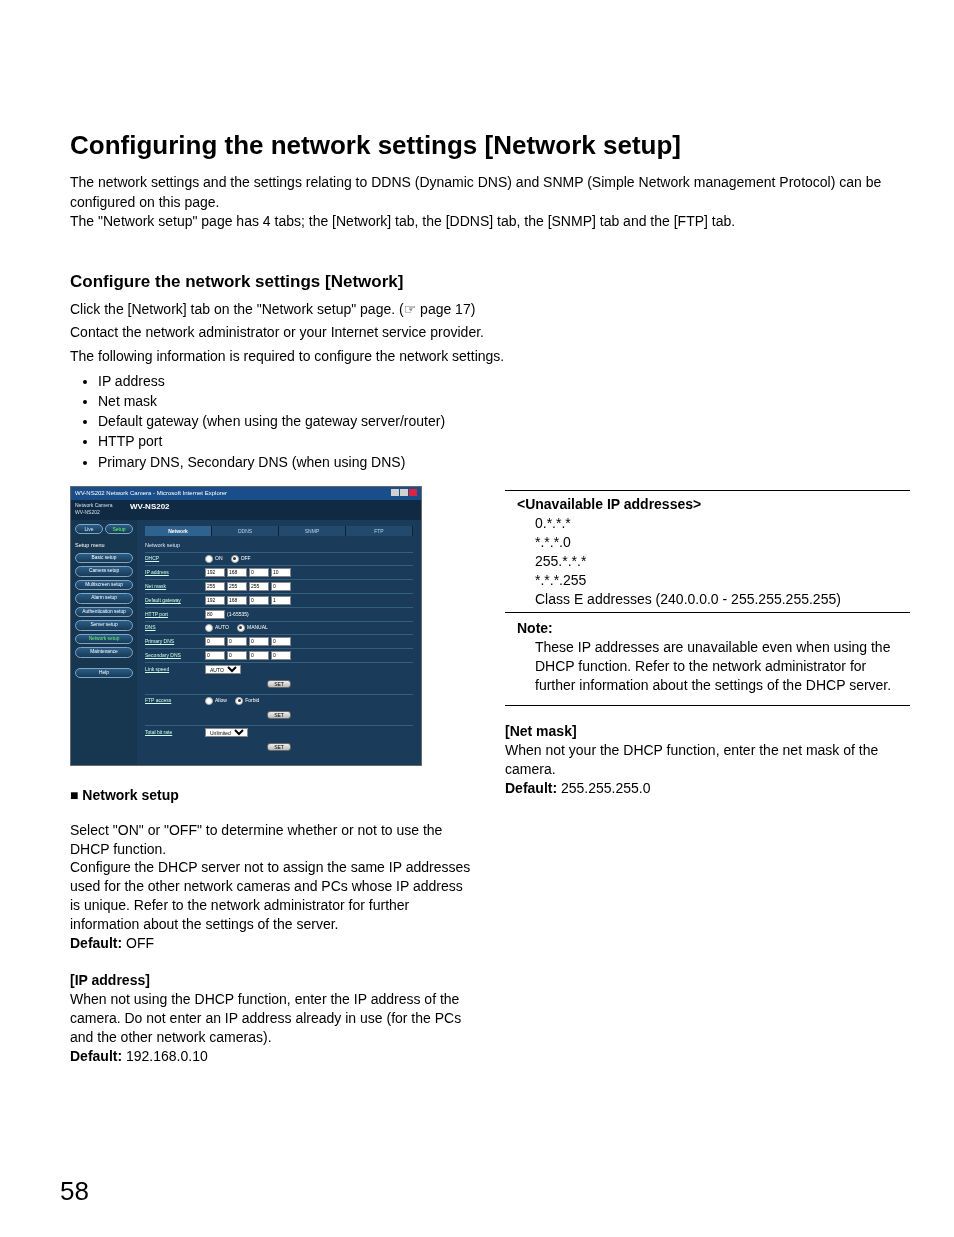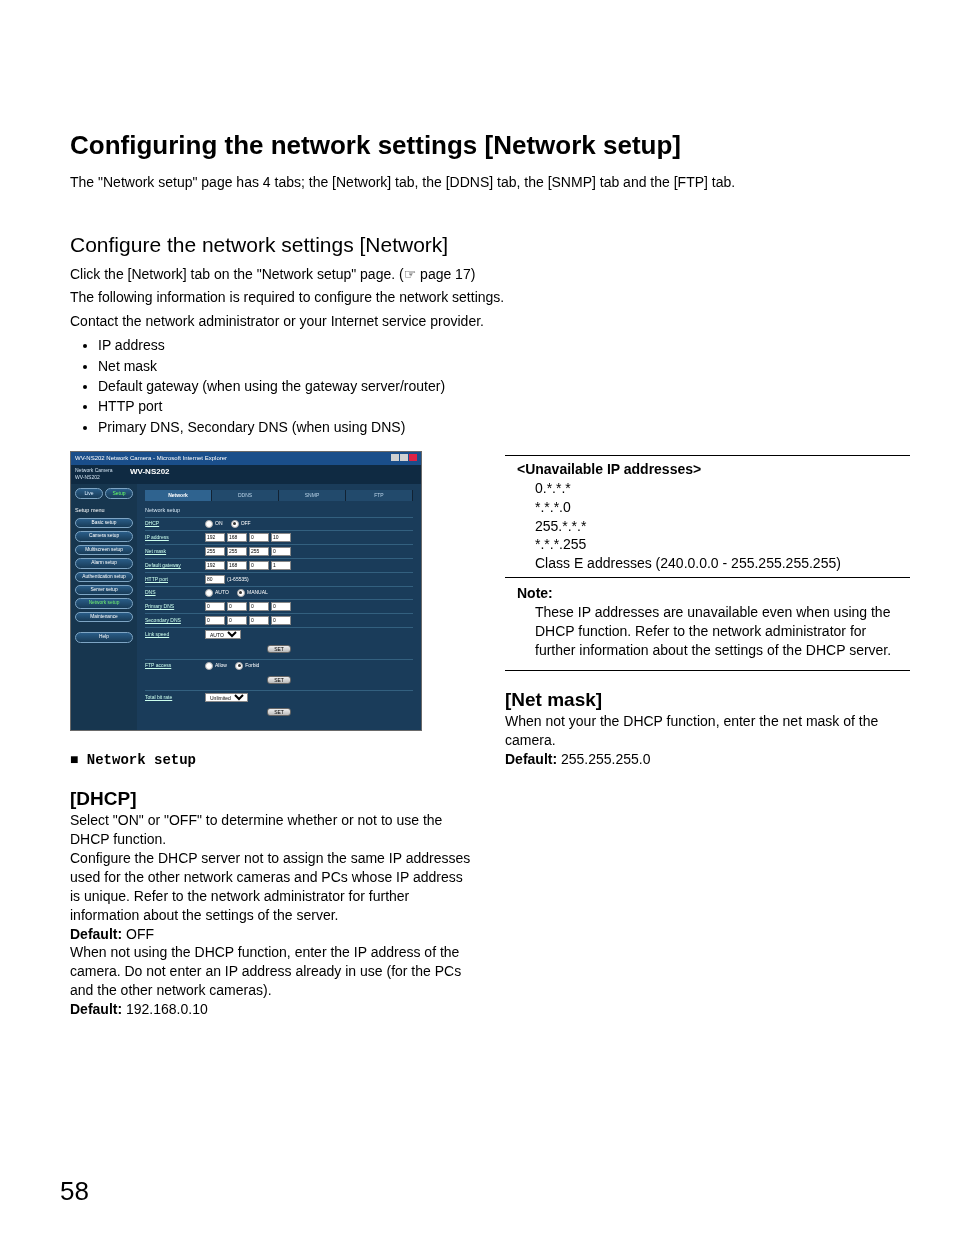--- a/index.html
+++ b/index.html
@@ -20,22 +20,22 @@
     font-size: 26px;
     font-weight: bold;
     margin: 0 0 12px 0;
   }
   .intro {
     font-size: 14px;
     line-height: 1.4;
     margin-bottom: 40px;
   }
   h2 {
-    font-size: 21px;
-    font-weight: normal;
+    font-size: 17px;
+    font-weight: bold;
     margin: 0 0 8px 0;
   }
   .subintro {
     font-size: 14px;
     line-height: 1.4;
     margin-bottom: 4px;
   }
   ul.reqs {
     margin: 4px 0 14px 28px;
     padding: 0;
@@ -159,25 +159,24 @@
     border-radius: 3px;
     padding: 0;
   }
   .shot .radio { display: inline-block; width: 6px; height: 6px; border: 1px solid #aaa; border-radius: 50%; background: #fff; vertical-align: middle; }
   .shot .radio.checked::after { content:""; display:block; width:3px; height:3px; margin:1.5px; background:#333; border-radius:50%; }
 
   .sect-head {
     font-weight: bold;
     font-size: 14px;
     margin: 8px 0 16px 0;
-    font-family: Liberation Mono, monospace;
   }
   .item-head {
     font-weight: bold;
-    font-size: 19px;
+    font-size: 14px;
     margin-top: 10px;
   }
   .hr { border: none; border-top: 1px solid #000; margin: 4px 0; }
 
   .unavail-block .title { font-weight: bold; }
   .unavail-block .list { padding-left: 18px; }
   .note-head { font-weight: bold; margin-top: 6px; }
   .note-body { padding-left: 18px; }
 
   .pagenum {
@@ -186,27 +185,28 @@
     bottom: 30px;
     font-size: 26px;
   }
 </style>
 </head>
 <body>
 
 <div class="page">
   <h1>Configuring the network settings [Network setup]</h1>
   <div class="intro">
+    <div>The network settings and the settings relating to DDNS (Dynamic DNS) and SNMP (Simple Network management Protocol) can be configured on this page.</div>
     <div>The "Network setup" page has 4 tabs; the [Network] tab, the [DDNS] tab, the [SNMP] tab and the [FTP] tab.</div>
   </div>
 
   <h2>Configure the network settings [Network]</h2>
   <div class="subintro">Click the [Network] tab on the "Network setup" page. (☞ page 17)</div>
+  <div class="subintro">Contact the network administrator or your Internet service provider.</div>
   <div class="subintro">The following information is required to configure the network settings.</div>
-  <div class="subintro">Contact the network administrator or your Internet service provider.</div>
   <ul class="reqs">
     <li>IP address</li>
     <li>Net mask</li>
     <li>Default gateway (when using the gateway server/router)</li>
     <li>HTTP port</li>
     <li>Primary DNS, Secondary DNS (when using DNS)</li>
   </ul>
 
   <div class="columns">
 
@@ -329,25 +329,25 @@
                   <select><option>Unlimited</option></select>
                 </div>
               </div>
             <button class="set">SET</button>
           </div>
         </div>
       </div>
 
       <div class="sect-head">■ Network setup</div>
 
-      <div class="item-head">[DHCP]</div>
       <div>Select "ON" or "OFF" to determine whether or not to use the DHCP function.</div>
       <div>Configure the DHCP server not to assign the same IP addresses used for the other network cameras and PCs whose IP address is unique. Refer to the network administrator for further information about the settings of the server.</div>
       <div><b>Default: </b><span>OFF</span></div>
 
+      <div class="item-head" style="margin-top:18px">[IP address]</div>
       <div>When not using the DHCP function, enter the IP address of the camera. Do not enter an IP address already in use (for the PCs and the other network cameras).</div>
       <div><b>Default: </b><span>192.168.0.10</span></div>
     </div>
 
     <div class="col-right">
       <hr class="hr">
       <div class="unavail-block">
         <div style="padding-left:12px">
           <span class="title">&lt;Unavailable IP addresses&gt;</span>
           <div class="list">

